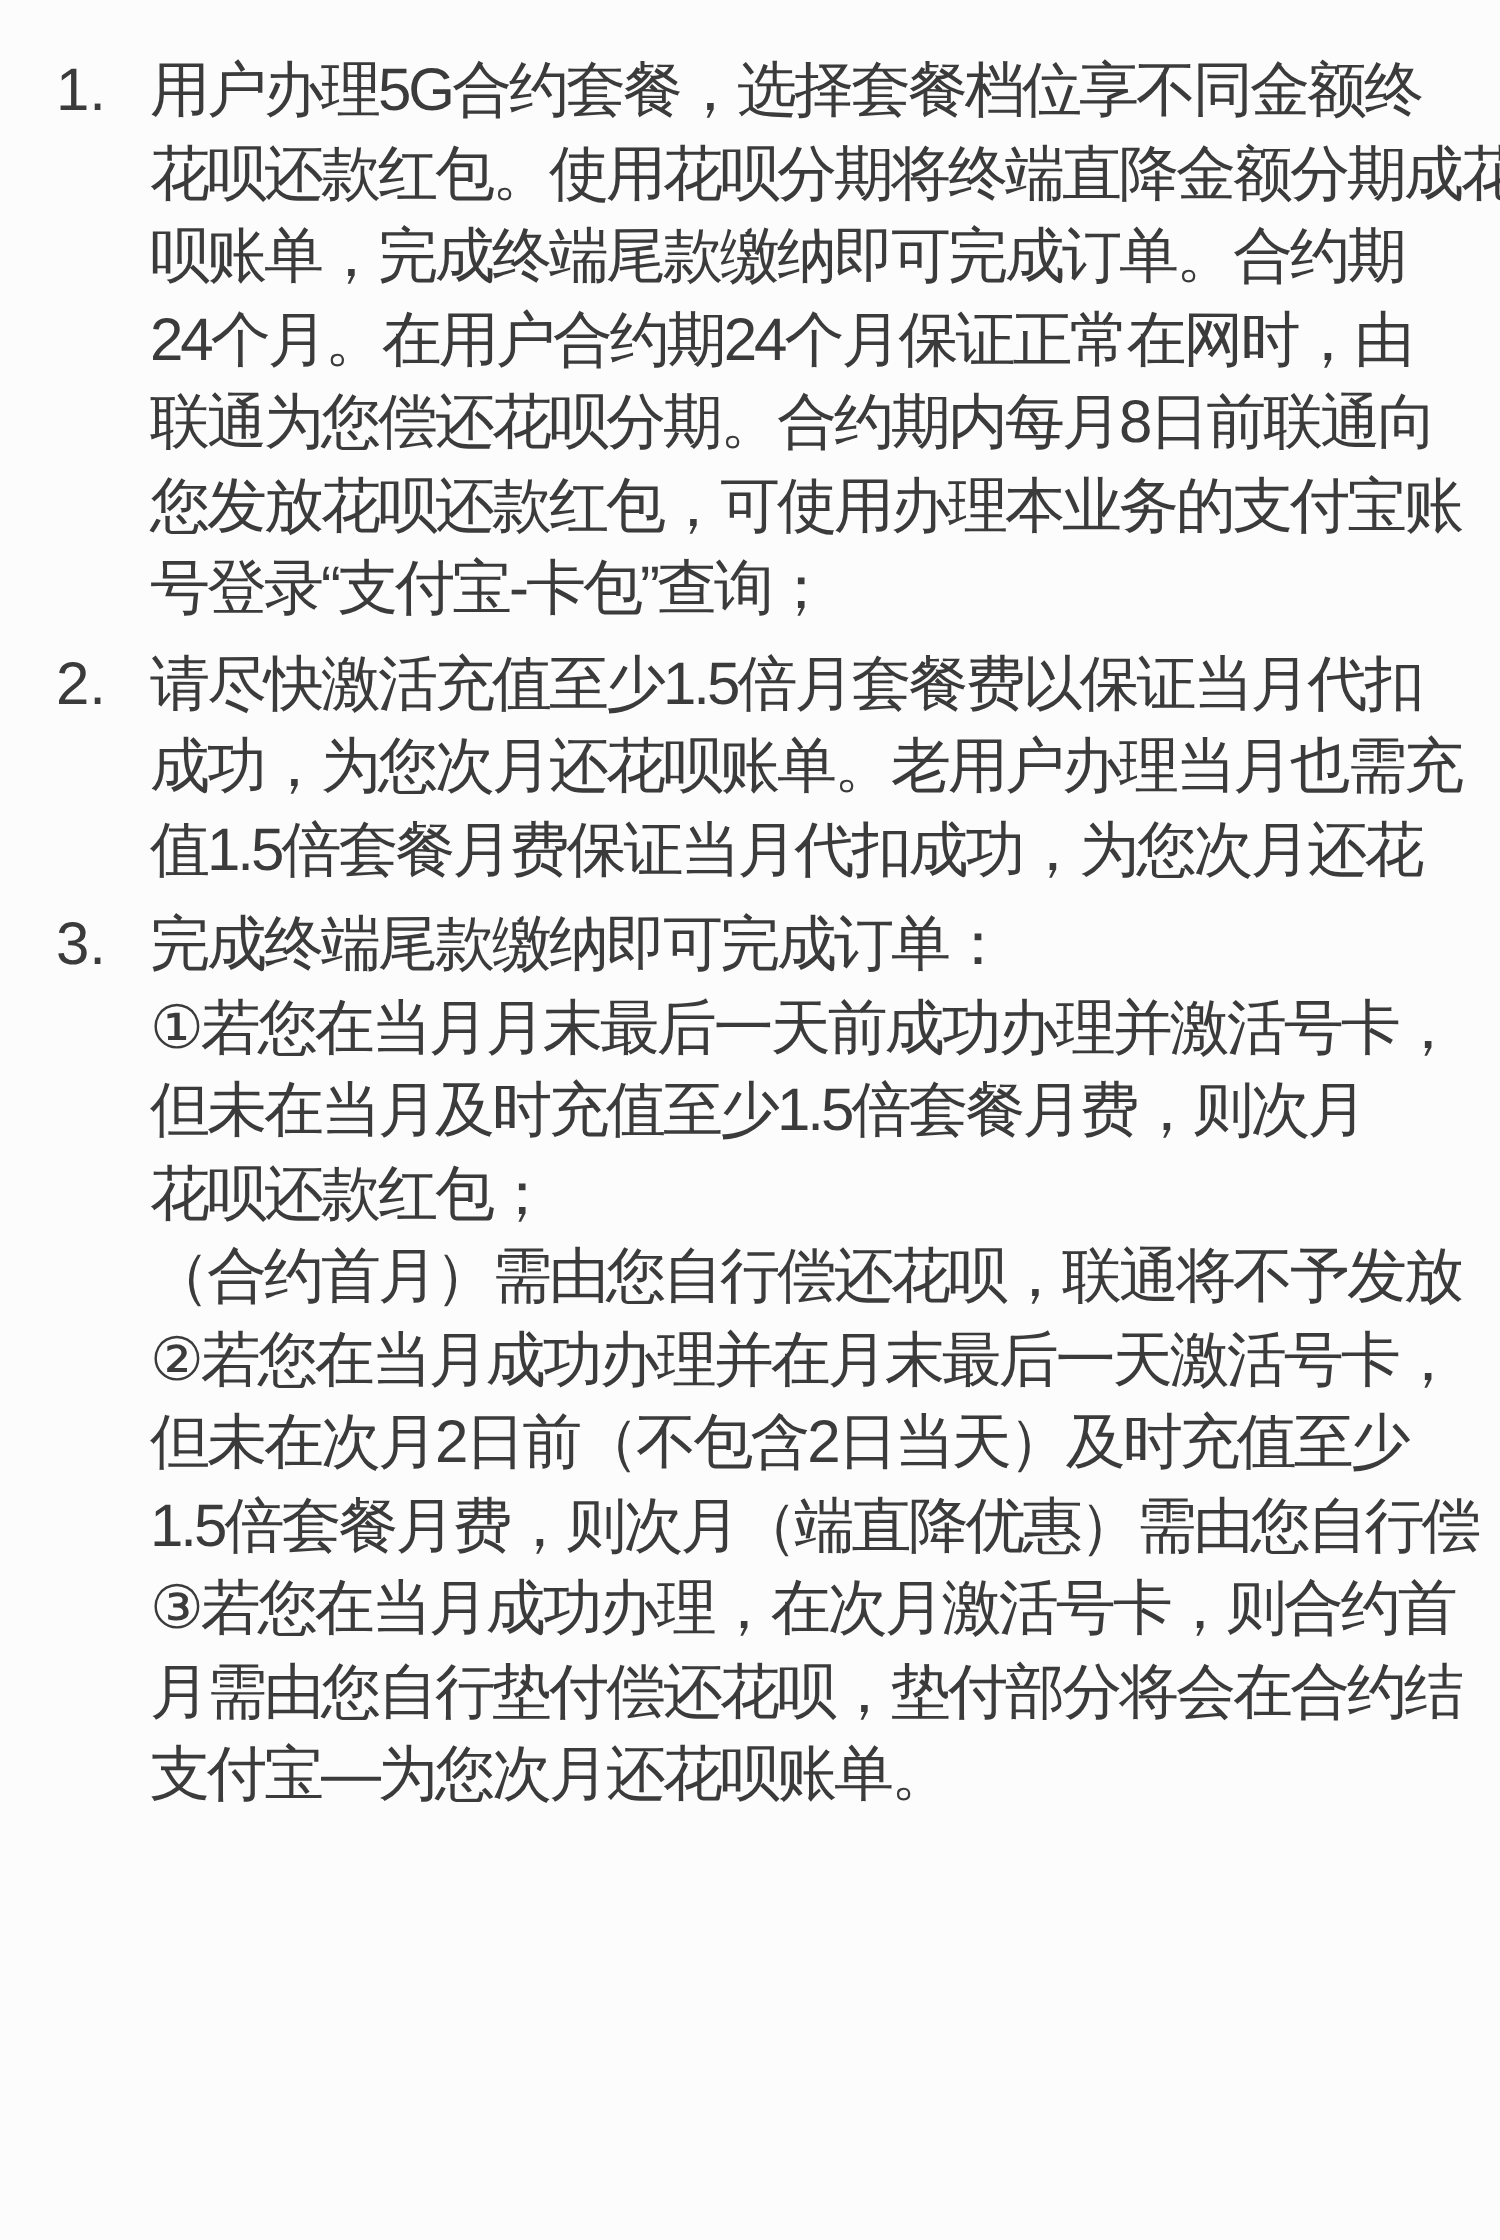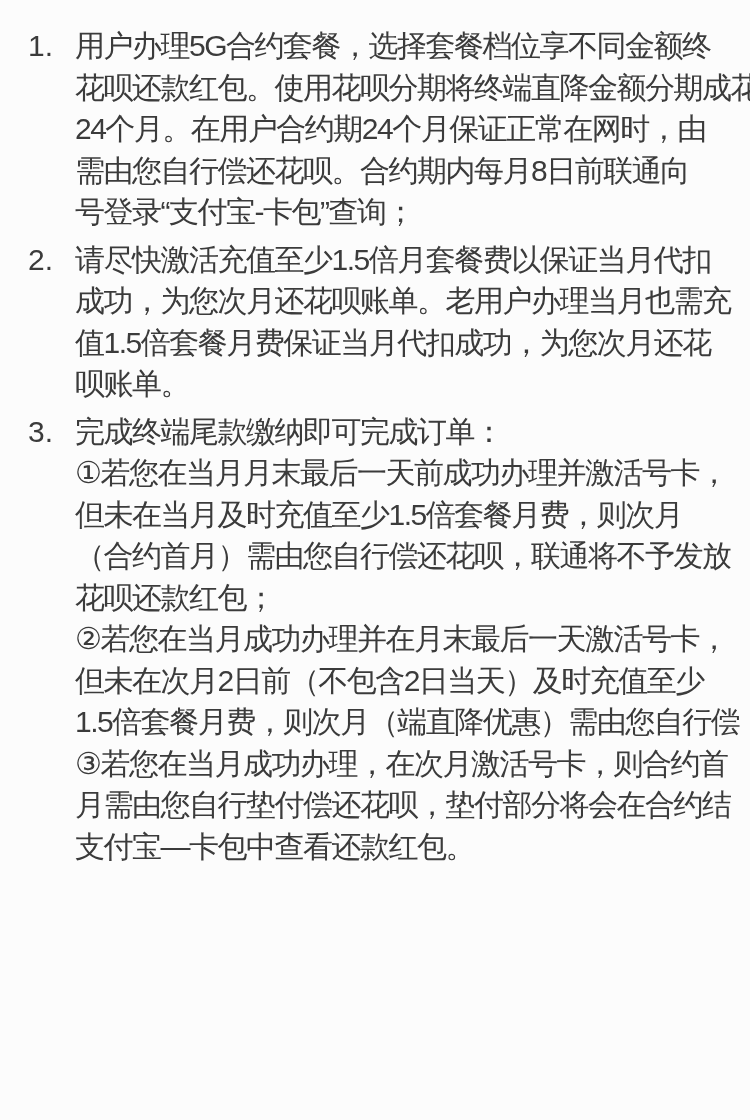--- a/index.html
+++ b/index.html
@@ -47,44 +47,45 @@
 </head>
 <body style="background: rgb(252, 252, 252); color: rgb(59, 59, 59);">
 
 <main class="terms-section">
   <div id="terms-list">
       <div class="term-item">
         <div class="term-num">1.</div>
         <div class="term-body">
           <div class="term-line">用户办理5G合约套餐，选择套餐档位享不同金额终</div>
           <div class="term-line">花呗还款红包。使用花呗分期将终端直降金额分期成花</div>
+          <div class="term-line">呗账单，完成终端尾款缴纳即可完成订单。合约期</div>
           <div class="term-line">24个月。在用户合约期24个月保证正常在网时，由</div>
-          <div class="term-line">需由您自行偿还花呗。合约期内每月8日前联通向</div>
+          <div class="term-line">联通为您偿还花呗分期。合约期内每月8日前联通向</div>
+          <div class="term-line">您发放花呗还款红包，可使用办理本业务的支付宝账</div>
           <div class="term-line">号登录“支付宝-卡包”查询；</div>
         </div>
       </div>
       <div class="term-item">
         <div class="term-num">2.</div>
         <div class="term-body">
           <div class="term-line">请尽快激活充值至少1.5倍月套餐费以保证当月代扣</div>
           <div class="term-line">成功，为您次月还花呗账单。老用户办理当月也需充</div>
           <div class="term-line">值1.5倍套餐月费保证当月代扣成功，为您次月还花</div>
-          <div class="term-line">呗账单。</div>
         </div>
       </div>
       <div class="term-item">
         <div class="term-num">3.</div>
         <div class="term-body">
           <div class="term-line">完成终端尾款缴纳即可完成订单：</div>
           <div class="term-line">①若您在当月月末最后一天前成功办理并激活号卡，</div>
           <div class="term-line">但未在当月及时充值至少1.5倍套餐月费，则次月</div>
+          <div class="term-line">花呗还款红包；</div>
           <div class="term-line">（合约首月）需由您自行偿还花呗，联通将不予发放</div>
-          <div class="term-line">花呗还款红包；</div>
           <div class="term-line">②若您在当月成功办理并在月末最后一天激活号卡，</div>
           <div class="term-line">但未在次月2日前（不包含2日当天）及时充值至少</div>
           <div class="term-line">1.5倍套餐月费，则次月（端直降优惠）需由您自行偿</div>
           <div class="term-line">③若您在当月成功办理，在次月激活号卡，则合约首</div>
           <div class="term-line">月需由您自行垫付偿还花呗，垫付部分将会在合约结</div>
-          <div class="term-line">支付宝—卡包中查看还款红包。</div>
+          <div class="term-line">支付宝—为您次月还花呗账单。</div>
         </div>
       </div>
     </div>
 </main>
 
 </body></html>

